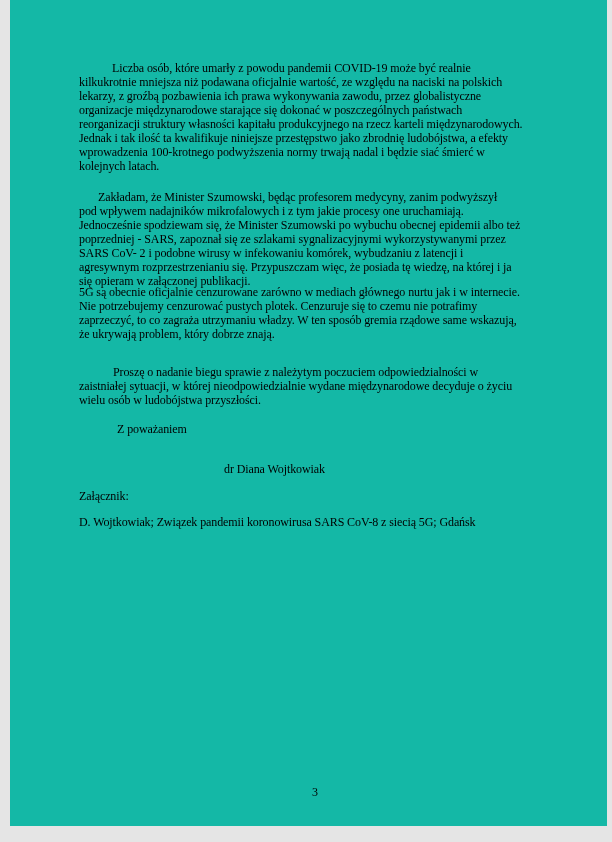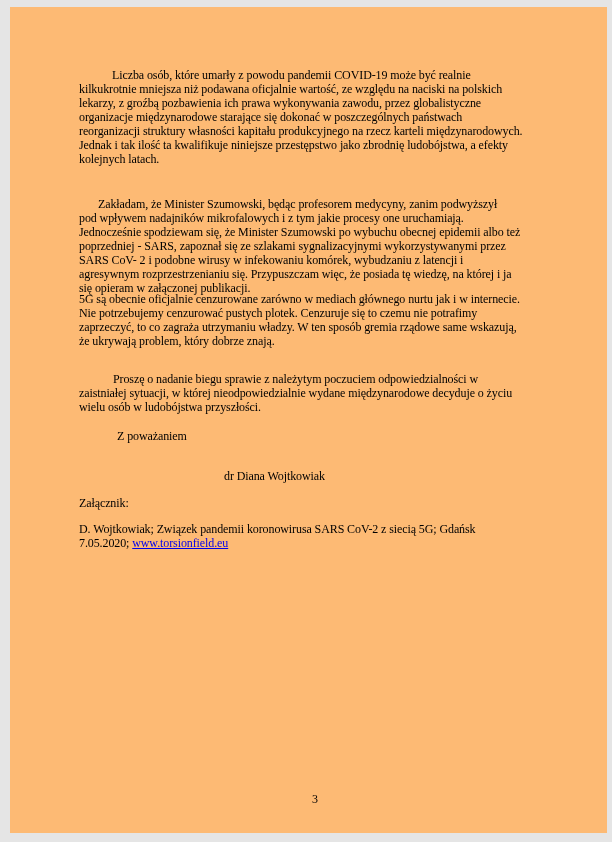--- a/index.html
+++ b/index.html
@@ -6,22 +6,21 @@
   body {
     width: 612px; height: 842px;
     background: #e5e5e5;
     position: relative;
     font-family: "Liberation Serif", serif;
     overflow: hidden;
   }
   .page {
     position: absolute; left: 10px; top: 0;
     width: 597px; height: 826px;
-    background: #fdba74;
-    margin-top: 7px;
+    background: #14b8a6;
   }
   .textblock {
     position: absolute; left: 69px; top: 0;
     width: 472px;
     font-size: 12px; line-height: 14px;
     color: #000000;
     letter-spacing: -0.1px;
   }
   .block { position: absolute; left: 0; width: 100%; }
   .line { white-space: nowrap; height: 14px; }
@@ -40,20 +39,21 @@
 <div class="page">
   <div class="textblock">
 
     <div class="block" style="top:61px">
       <div class="line ind-33">Liczba osób, które umarły z powodu pandemii COVID-19 może być realnie</div>
       <div class="line">kilkukrotnie mniejsza niż podawana oficjalnie wartość, ze względu na naciski na polskich</div>
       <div class="line">lekarzy, z groźbą pozbawienia ich prawa wykonywania zawodu, przez globalistyczne</div>
       <div class="line">organizacje międzynarodowe starające się dokonać w poszczególnych państwach</div>
       <div class="line">reorganizacji struktury własności kapitału produkcyjnego na rzecz karteli międzynarodowych.</div>
       <div class="line">Jednak i tak ilość ta kwalifikuje niniejsze przestępstwo jako zbrodnię ludobójstwa, a efekty</div>
+      <div class="line">wprowadzenia 100-krotnego podwyższenia normy trwają nadal i będzie siać śmierć w</div>
       <div class="line">kolejnych latach.</div>
     </div>
 
     <div class="block" style="top:190px">
       <div class="line ind-19">Zakładam, że Minister Szumowski, będąc profesorem medycyny, zanim podwyższył</div>
       <div class="line">pod wpływem nadajników mikrofalowych i z tym jakie procesy one uruchamiają.</div>
       <div class="line">Jednocześnie spodziewam się, że Minister Szumowski po wybuchu obecnej epidemii albo też</div>
       <div class="line">poprzedniej - SARS, zapoznał się ze szlakami sygnalizacyjnymi wykorzystywanymi przez</div>
       <div class="line">SARS CoV- 2 i podobne wirusy w infekowaniu komórek, wybudzaniu z latencji i</div>
       <div class="line">agresywnym rozprzestrzenianiu się. Przypuszczam więc, że posiada tę wiedzę, na której i ja</div>
@@ -73,20 +73,19 @@
       <div class="line">wielu osób w ludobójstwa przyszłości.</div>
     </div>
 
     <div class="block ind-38" style="top:422px">Z poważaniem</div>
 
     <div class="block signature" style="top:462px">dr Diana Wojtkowiak</div>
 
     <div class="block" style="top:489px">Załącznik:</div>
 
     <div class="block" style="top:515px">
-      <div class="line">D. Wojtkowiak; Związek pandemii koronowirusa SARS CoV-2 z siecią 5G; Gdańsk</div>
-      <div class="line"><span>7.05.2020; </span><a class="doc-link">www.torsionfield.eu</a></div>
+      <div class="line">D. Wojtkowiak; Związek pandemii koronowirusa SARS CoV-8 z siecią 5G; Gdańsk</div>
     </div>
 
     <div class="block page-number" style="top:785px">3</div>
 
   </div>
 </div>
 
 </body></html>

